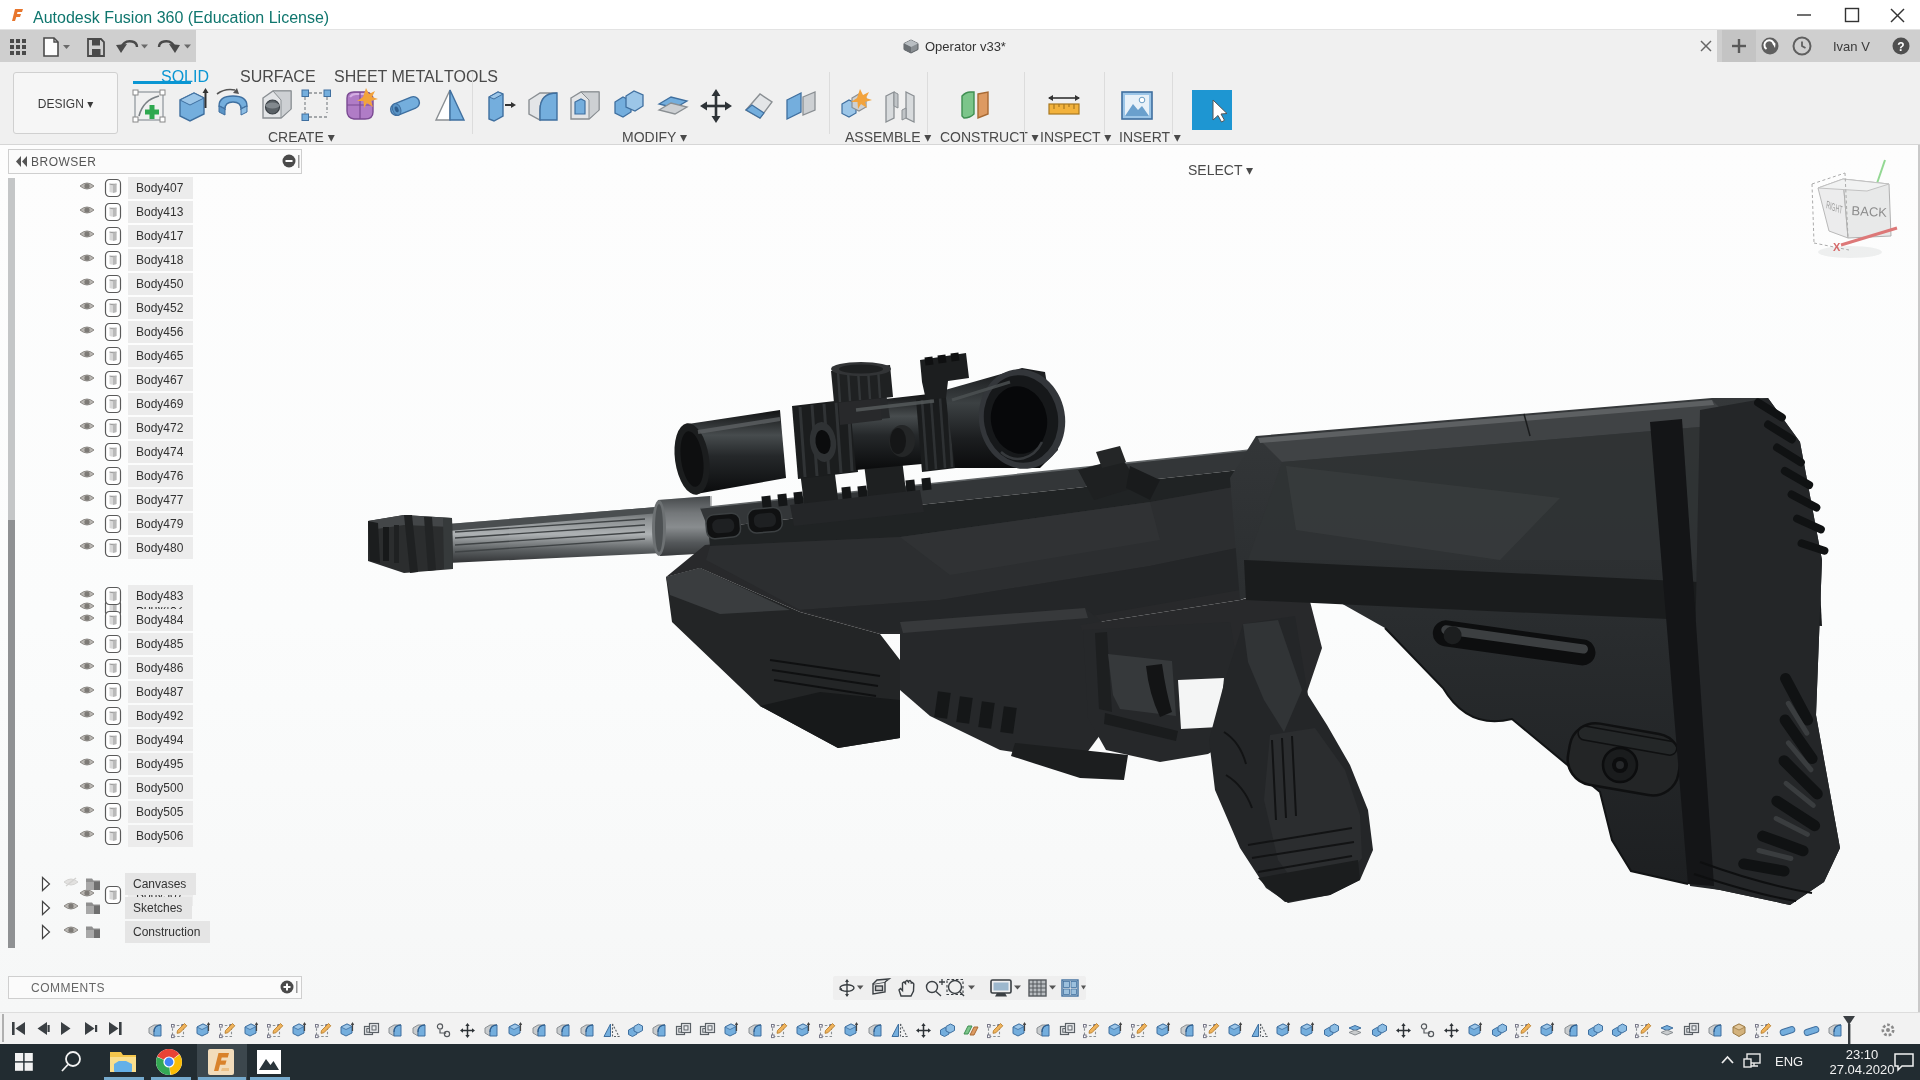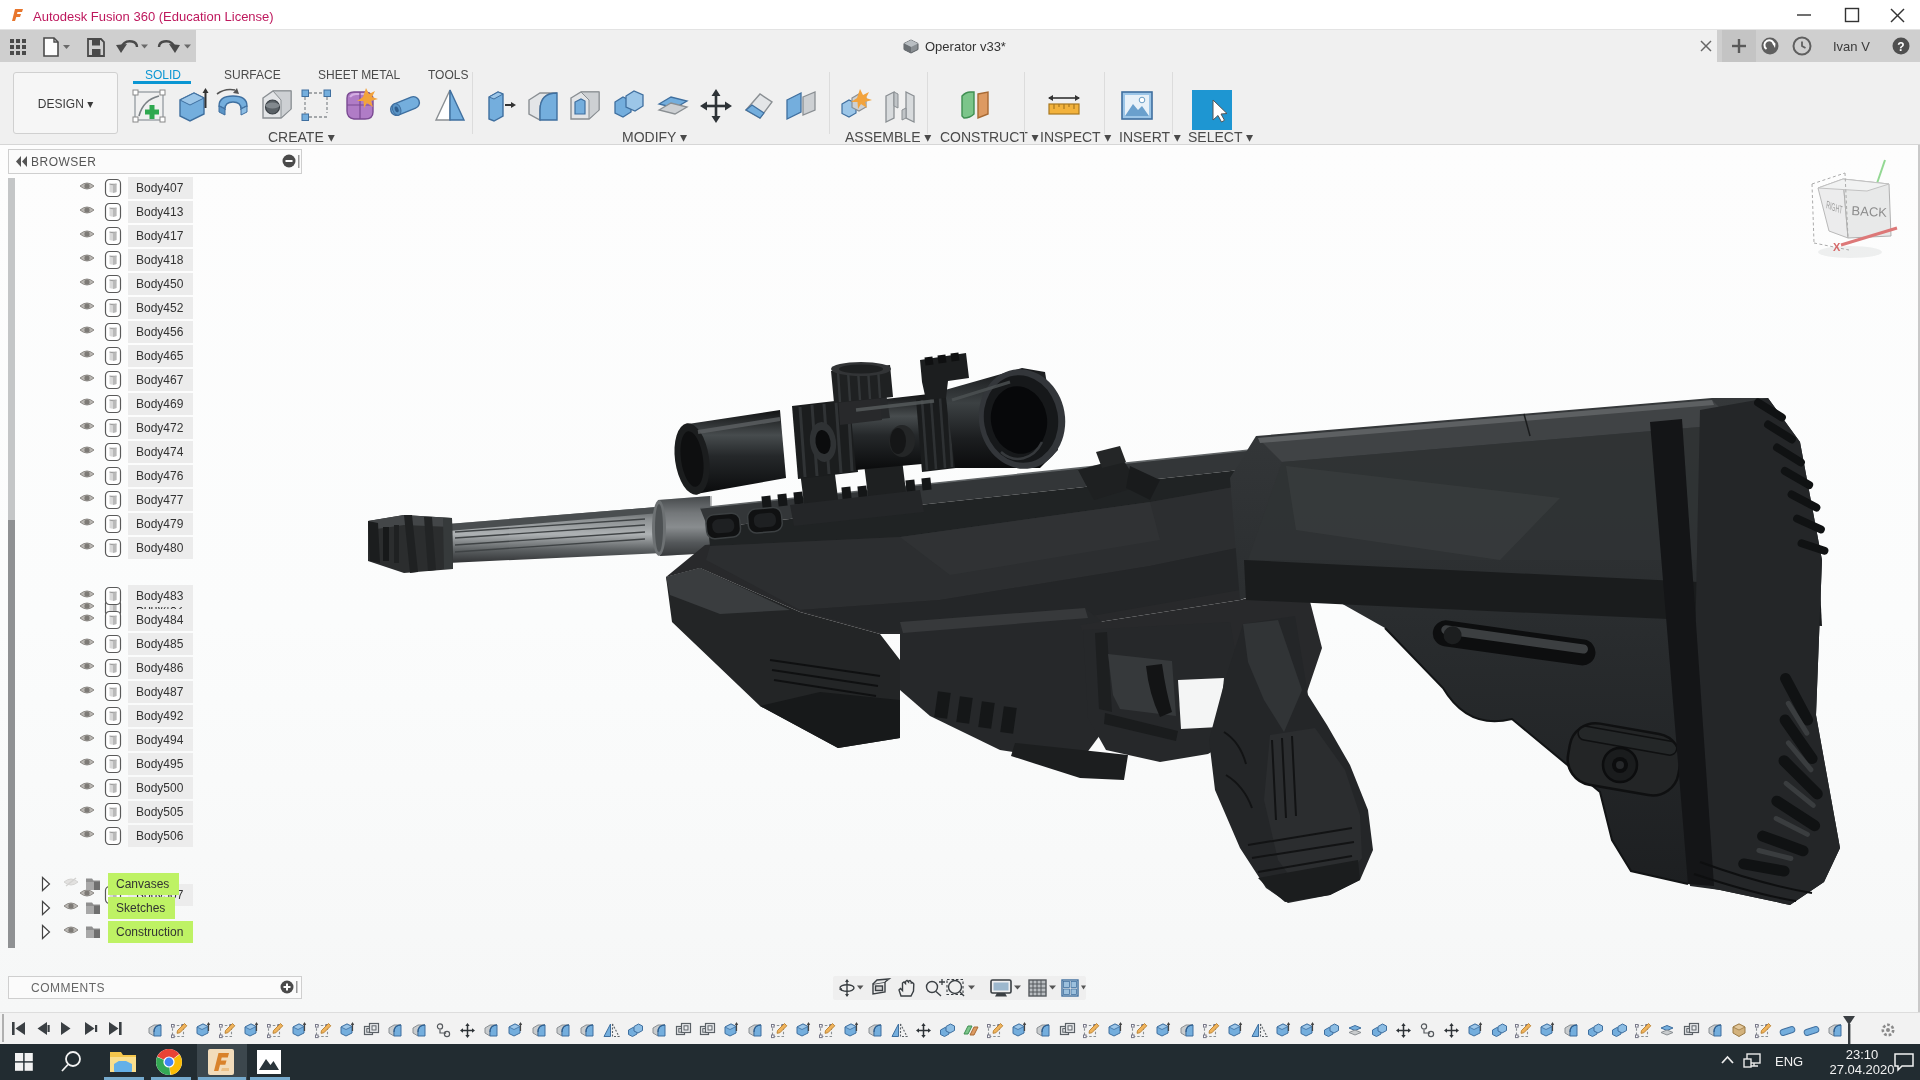--- a/index.html
+++ b/index.html
@@ -1,46 +1,46 @@
 <!DOCTYPE html>
 <html><head>
 <meta charset="utf-8">
 <style>
 *{margin:0;padding:0;box-sizing:border-box;}
 html,body{width:1920px;height:1080px;overflow:hidden;font-family:"Liberation Sans",sans-serif;}
 #app{position:relative;width:1920px;height:1080px;background:#fff;}
 .abs{position:absolute;}
 
 #titlebar{left:0;top:0;width:1920px;height:30px;background:#ffffff;border-bottom:1px solid #e3e3e3;}
-#titletxt{left:33px;top:9px;font-size:13px;color:#be185d;}
+#titletxt{left:33px;top:9px;font-size:16px;color:#0f766e;}
 
 #tabstrip{left:0;top:30px;width:1920px;height:32px;background:#cfcfcf;}
 #doctab{left:196px;top:30px;width:1521px;height:32px;background:#f0f0f0;}
 #doctitle{left:925px;top:39px;font-size:13px;color:#333;}
 
 #ribbon{left:0;top:62px;width:1920px;height:83px;background:#f0f0f0;border-bottom:1px solid #d6d6d6;}
 #designbtn{left:13px;top:72px;width:105px;height:62px;background:#f6f6f6;border:1px solid #d0d0d0;border-radius:3px;text-align:center;line-height:62px;font-size:12px;color:#3a3a3a;}
-.rtab{top:68px;font-size:12px;color:#4a4a4a;}
+.rtab{top:68px;font-size:16px;color:#4a4a4a;margin-left:16px;}
 #tab-solid{left:145px;color:#0a96d3;}
 #solidline{left:133px;top:81px;width:58px;height:3px;background:#0a96d3;}
 .rlabel{top:129px;font-size:14px;color:#4a4a4a;}
 .rsep{top:72px;width:1px;height:62px;background:#dcdcdc;}
 
 #canvas{left:0;top:145px;width:1920px;height:867px;background:linear-gradient(#fdfdfd 0%,#fbfcfc 55%,#f6f7f7 100%);border-right:2px solid #c9c9c9;}
 
 #bheader{left:8px;top:149px;width:294px;height:25px;background:#fbfbfb;border:1px solid #cfcfcf;font-size:12px;color:#555;}
 #bheader .t{position:absolute;left:22px;top:5px;letter-spacing:0.5px;}
 #commentsbar{left:8px;top:976px;width:294px;height:23px;background:#fbfbfb;border:1px solid #cfcfcf;font-size:12px;color:#666;}
 #commentsbar .t{position:absolute;left:22px;top:4px;letter-spacing:0.5px;}
 #vscroll{left:8px;top:178px;width:7px;height:770px;background:#c4c6c7;}
 #vthumb{left:8px;top:520px;width:7px;height:428px;background:#8f9193;}
 .brow{position:absolute;left:76px;height:22px;}
 .brow .lbl{position:absolute;left:52px;top:0px;height:22px;line-height:22px;background:#ececec;font-size:12px;color:#333;padding:0 10px 0 8px;}
 .frow{position:absolute;left:38px;height:22px;}
-.frow .lbl{position:absolute;left:70px;top:0px;height:22px;line-height:22px;background:#bef264;font-size:12px;color:#333;padding:0 10px 0 8px;}
+.frow .lbl{position:absolute;left:87px;top:0px;height:22px;line-height:22px;background:#e5e5e5;font-size:12px;color:#333;padding:0 10px 0 8px;}
 
 #navbar{left:833px;top:976px;width:253px;height:24px;background:#efefef;border-radius:2px;}
 
 #timeline{left:0;top:1012px;width:1920px;height:32px;background:#f2f2f2;border-top:1px solid #ddd;}
 
 #taskbar{left:0;top:1044px;width:1920px;height:36px;background:#222c31;}
 #fushl{left:197px;top:1044px;width:50px;height:36px;background:#3c474d;}
 .ul{position:absolute;top:1077px;height:3px;background:#76aacd;}
 svg{display:block;}
 </style>
@@ -488,21 +488,21 @@
   <div class="abs" id="solidline"></div>
   <div class="abs rtab" style="left:224px;">SURFACE</div>
   <div class="abs rtab" style="left:318px;">SHEET METAL</div>
   <div class="abs rtab" style="left:428px;">TOOLS</div>
   <div class="abs rlabel" style="left:268px;">CREATE ▾</div>
   <div class="abs rlabel" style="left:622px;">MODIFY ▾</div>
   <div class="abs rlabel" style="left:845px;">ASSEMBLE ▾</div>
   <div class="abs rlabel" style="left:940px;">CONSTRUCT ▾</div>
   <div class="abs rlabel" style="left:1040px;">INSPECT ▾</div>
   <div class="abs rlabel" style="left:1119px;">INSERT ▾</div>
-  <div class="abs rlabel" style="left:1188px;">SELECT ▾</div>
+  <div class="abs rlabel" style="left:1188px;margin-top:33px;">SELECT ▾</div>
   <div class="abs rsep" style="left:472px;"></div>
   <div class="abs rsep" style="left:829px;"></div>
   <div class="abs rsep" style="left:927px;"></div>
   <div class="abs rsep" style="left:1024px;"></div>
   <div class="abs rsep" style="left:1104px;"></div>
   <div class="abs rsep" style="left:1172px;"></div>
   <svg class="abs" width="1300" height="83" style="left:0;top:62px;" id="ribicons">
 
     <g transform="translate(133,26)">
       <rect x="2" y="4" width="28" height="28" fill="none" stroke="#9aa0a5" stroke-width="1.4"></rect>

